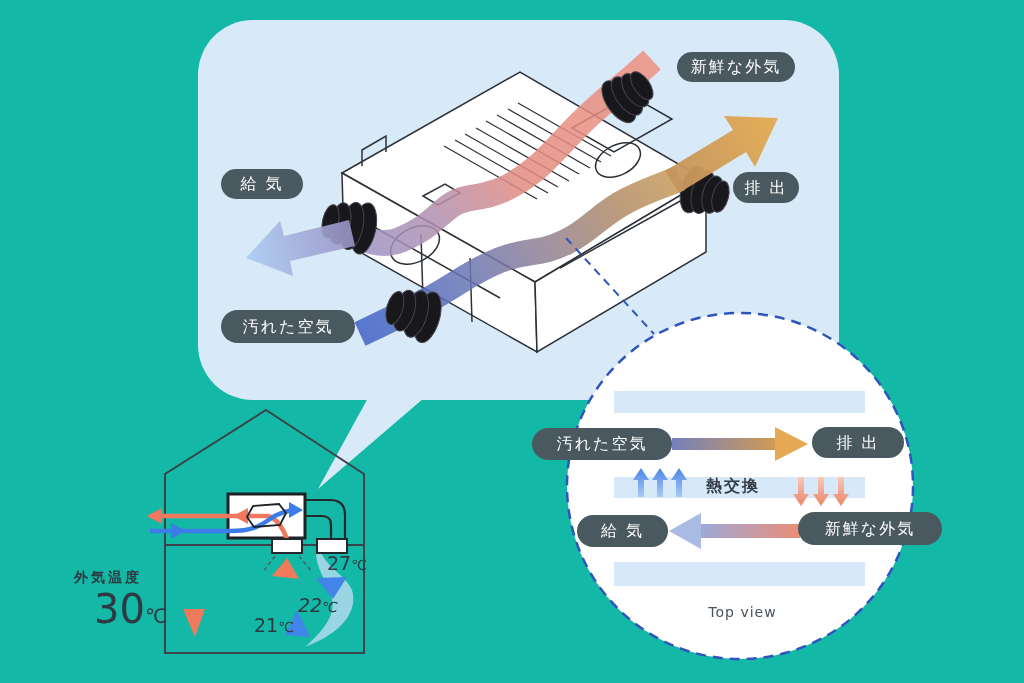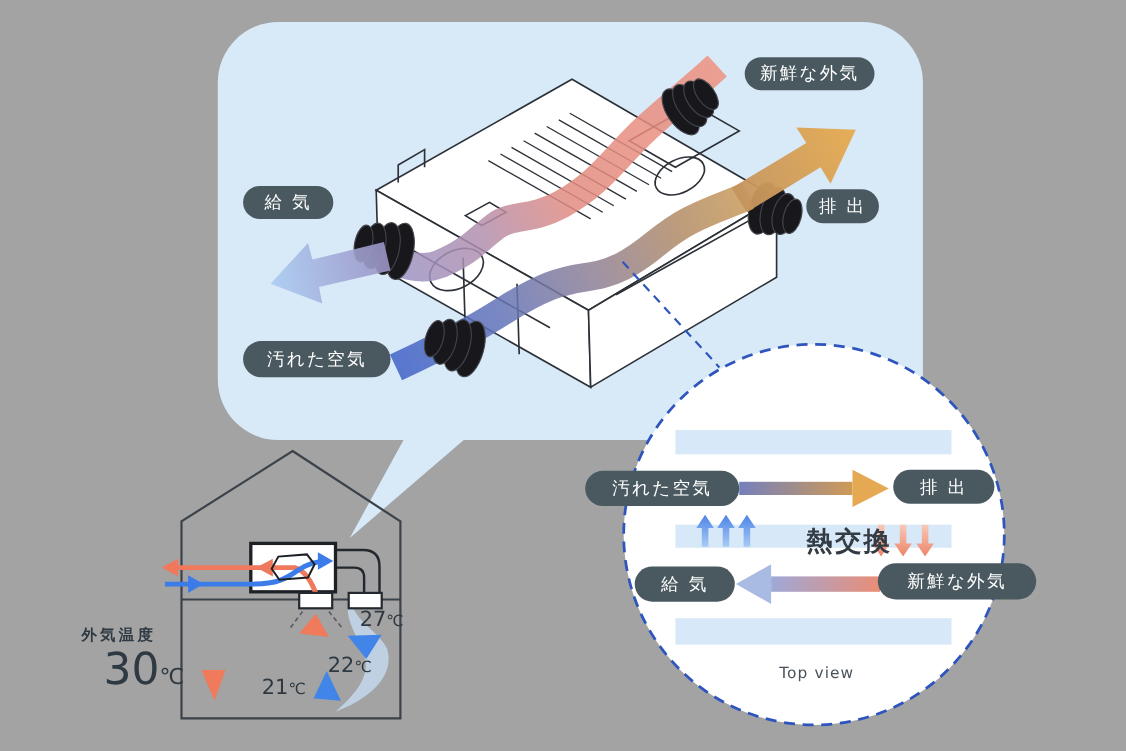--- a/index.html
+++ b/index.html
@@ -1,23 +1,23 @@
 <!DOCTYPE html>
 <html><head>
 <meta charset="utf-8">
 <style>
   html,body{margin:0;padding:0;background:#fff;}
-  .stage{position:relative;width:1024px;height:683px;background:#a3a3a3;overflow:hidden;
+  .stage{position:relative;width:1024px;height:683px;background:#14b8a6;overflow:hidden;
          font-family:"DejaVu Sans",sans-serif;}
   .stage svg{position:absolute;left:0;top:0;}
   .abs{position:absolute;}
   .badge{position:absolute;display:flex;align-items:center;justify-content:center;
          background:#4a5960;color:#ffffff;border-radius:17px;
          font-size:16px;letter-spacing:2px;line-height:1;white-space:nowrap;}
-  .heat-label{position:absolute;font-size:24px;font-weight:bold;color:#333b44;letter-spacing:2px;margin-left:27px;}
+  .heat-label{position:absolute;font-size:16px;font-weight:bold;color:#333b44;letter-spacing:2px;}
   .caption{position:absolute;font-size:14px;color:#49525a;letter-spacing:1px;}
   .temp{position:absolute;font-size:19px;color:#2f3942;white-space:nowrap;}
   .temp .unit{font-size:14px;}
   .out-label{position:absolute;font-size:14px;font-weight:bold;color:#2f3942;letter-spacing:3px;}
   .out-value{position:absolute;color:#2f3942;white-space:nowrap;}
   .out-value .val{font-size:40px;}
   .out-value .unit{font-size:20px;}
 </style>
 </head>
 <body>
@@ -178,24 +178,24 @@
 <div class="badge" style="left:221px;top:310px;width:134px;height:33px;">汚れた空気</div>
 
 <div class="out-label abs" style="left:74px;top:569px;">外気温度</div>
 <div class="out-value abs" style="left:94px;top:586px;">
   <span class="val">30</span><span class="unit">℃</span>
 </div>
 
 <div class="temp" style="left:327px;top:552px;">
   <span>27</span><span class="unit">℃</span>
 </div>
-<div class="temp" style="left:298px;top:594px;">
+<div class="temp" style="left:298px;top:594px;font-style:italic;">
   <span>22</span><span class="unit">℃</span>
 </div>
-<div class="temp" style="left:238px;top:614px;">
+<div class="temp" style="left:254px;top:614px;">
   <span>21</span><span class="unit">℃</span>
 </div>
 
 <div class="badge" style="left:532px;top:428px;width:140px;height:32px;">汚れた空気</div>
 <div class="badge" style="left:812px;top:427px;width:92px;height:31px;">排 出</div>
 <div class="badge" style="left:577px;top:515px;width:91px;height:32px;">給 気</div>
 <div class="badge" style="left:798px;top:512px;width:144px;height:33px;">新鮮な外気</div>
 
 <div class="heat-label" style="left:706px;top:476px;">熱交換</div>
 <div class="caption" style="left:695px;top:604px;width:95px;text-align:center;">Top view</div>

